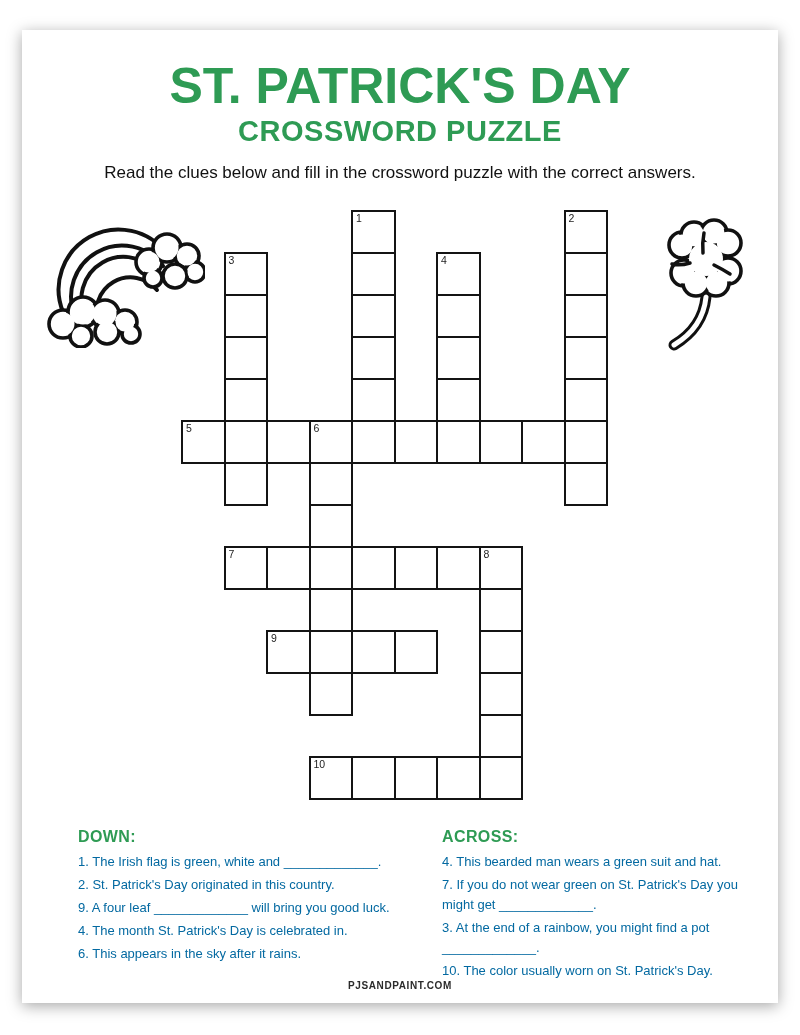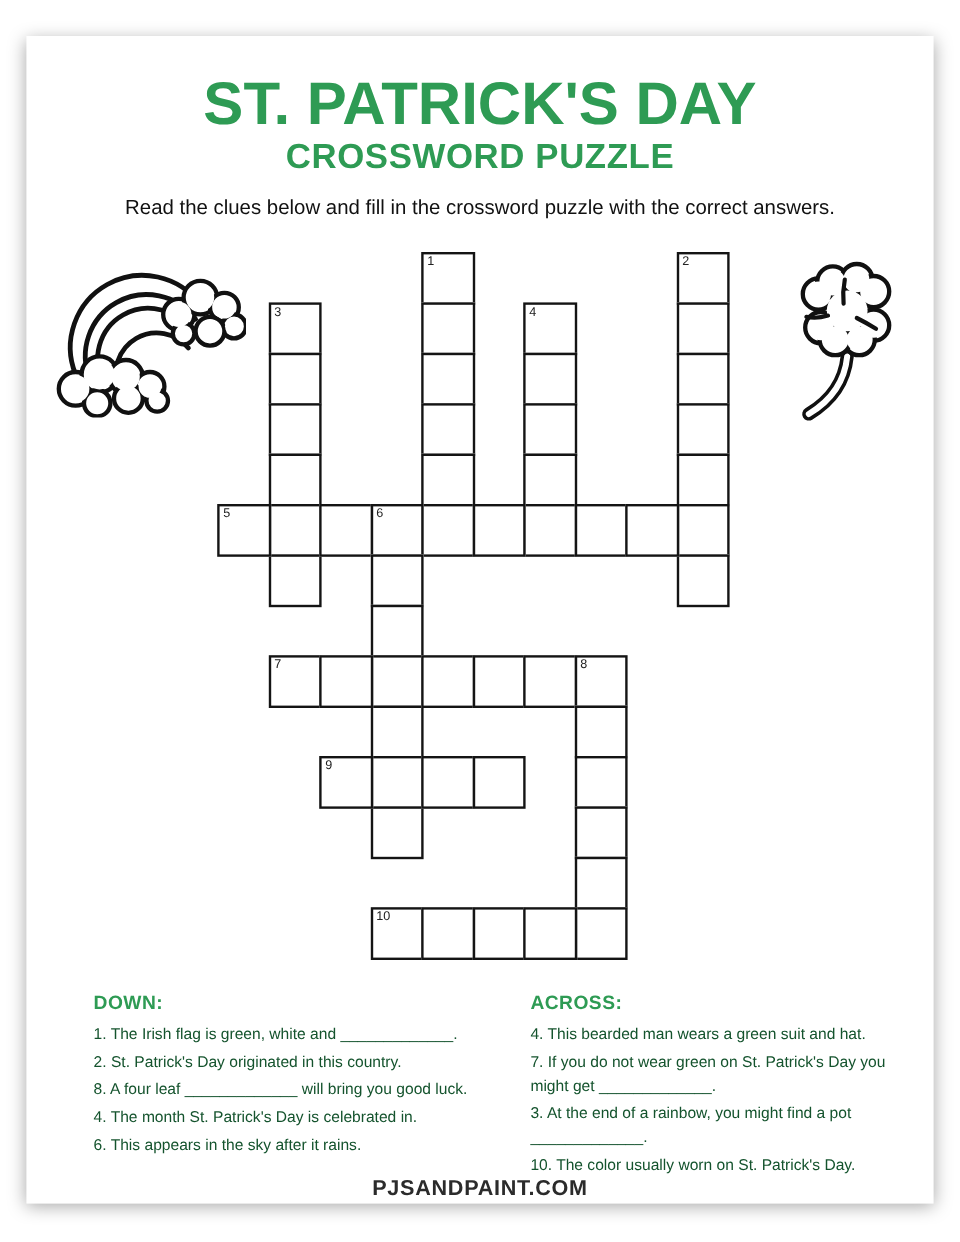--- a/index.html
+++ b/index.html
@@ -31,25 +31,25 @@
   }
   .clues{position:absolute;left:0;top:795px;width:756px;}
   .clue-col{position:absolute;top:0;}
   .clue-col-down{left:56px;width:352px;}
   .clue-col-across{left:420px;width:300px;}
   .clue-heading{
     font-size:16px;font-weight:800;color:#2E9B54;letter-spacing:0.4px;
     margin:4px 0 7px 0;line-height:1;
   }
   .clue{
-    font-size:13px;color:#14532d;line-height:20px;margin:0 0 3px 0;
+    font-size:13px;color:#0369a1;line-height:20px;margin:0 0 3px 0;
   }
   .footer{
     position:absolute;top:950px;left:0;right:0;text-align:center;
-    font-size:18px;font-weight:700;color:#2b2b2b;letter-spacing:0.6px;
+    font-size:10px;font-weight:700;color:#2b2b2b;letter-spacing:0.6px;
   }
   svg .ln{fill:none;stroke:#111;stroke-width:4;stroke-linecap:round;}
   svg .vein{fill:none;stroke:#111;stroke-width:3.5;stroke-linecap:round;}
   svg .bubble{fill:#fff;stroke:#111;stroke-width:3.6;}
   svg .merge{fill:#fff;stroke:none;}
 </style>
 </head>
 <body>
 
 <div class="sheet">
@@ -202,21 +202,21 @@
       <div class="cell" style="left: 212.5px; top: 546px; width: 44.5px; height: 44px;"></div>
       <div class="cell" style="left: 255px; top: 546px; width: 44.5px; height: 44px;"></div>
     </div>
 
   <div class="clues">
     <div class="clue-col clue-col-down">
       <div class="clue-heading">DOWN:</div>
       <div>
           <div class="clue">1. The Irish flag is green, white and _____________.</div>
           <div class="clue">2. St. Patrick's Day originated in this country.</div>
-          <div class="clue">8. A four leaf _____________ will bring you good luck.</div>
+          <div class="clue">9. A four leaf _____________ will bring you good luck.</div>
           <div class="clue">4. The month St. Patrick's Day is celebrated in.</div>
           <div class="clue">6. This appears in the sky after it rains.</div>
         </div>
     </div>
     <div class="clue-col clue-col-across">
       <div class="clue-heading">ACROSS:</div>
       <div>
           <div class="clue">4. This bearded man wears a green suit and hat.</div>
           <div class="clue">7. If you do not wear green on St. Patrick's Day you might get _____________.</div>
           <div class="clue">3. At the end of a rainbow, you might find a pot _____________.</div>

